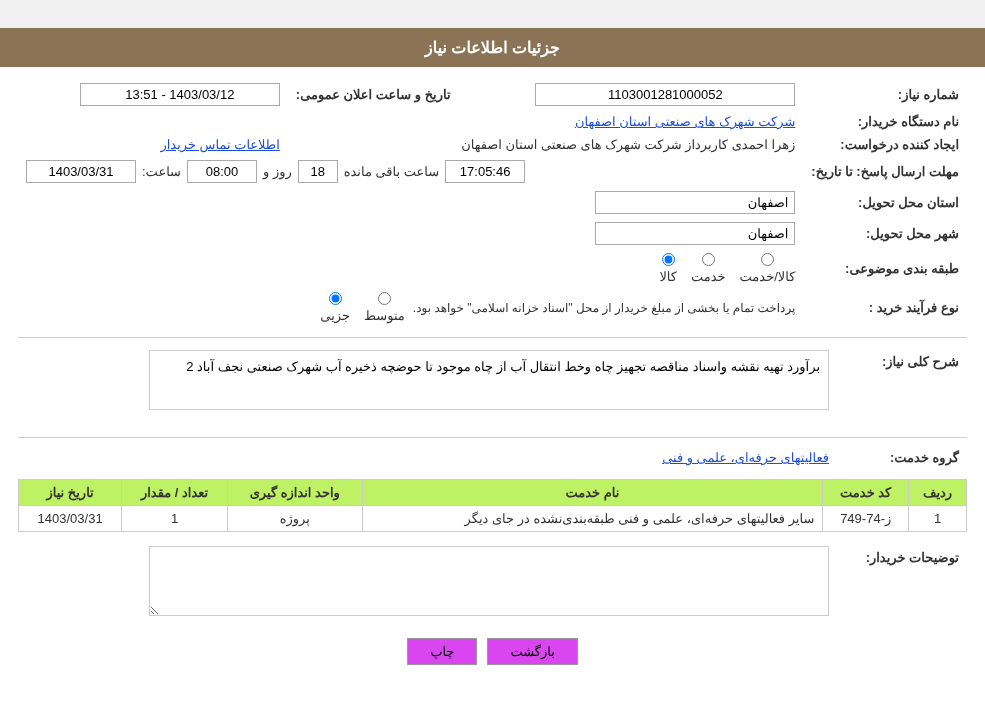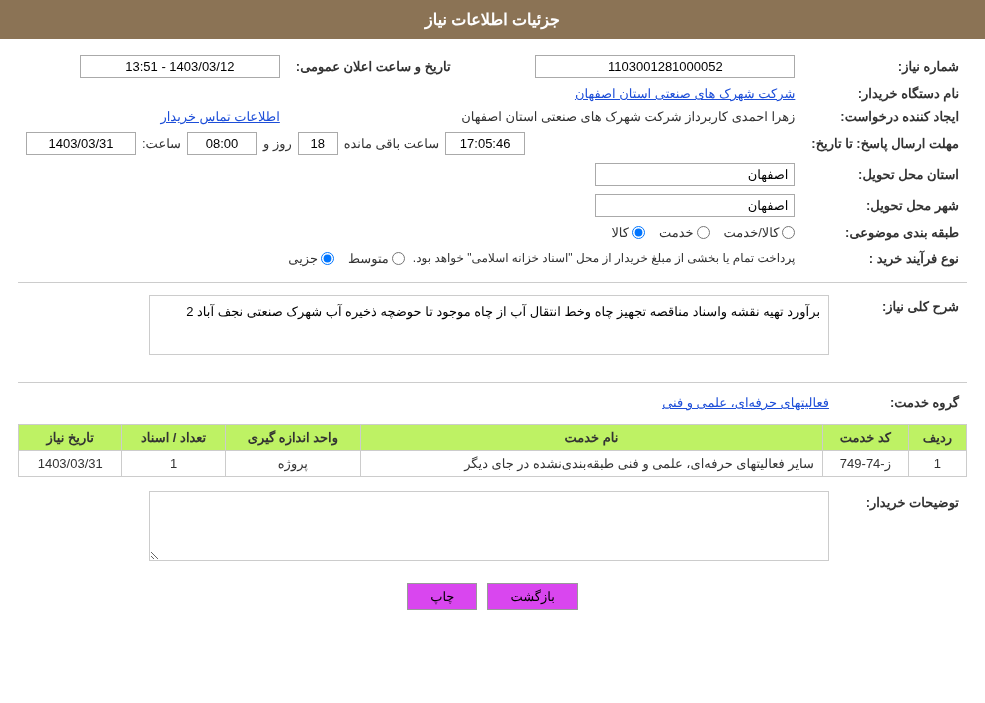--- a/index.html
+++ b/index.html
@@ -16,20 +16,21 @@
       background: #fff;
       min-height: 703px;
     }
     .header-bar {
       background: #8B7355;
       color: #fff;
       text-align: center;
       padding: 10px 0;
       font-size: 16px;
       font-weight: bold;
+      margin-top: 28px;
     }
     .content {
       padding: 12px 18px;
     }
     .info-table {
       width: 100%;
       border-collapse: collapse;
       margin-bottom: 10px;
     }
     .info-table td {
@@ -70,20 +71,21 @@
     .radio-group {
       display: flex;
       align-items: center;
       gap: 14px;
       direction: rtl;
     }
     .radio-label {
       display: flex;
       align-items: center;
       gap: 3px;
+      flex-direction: column;
     }
     .section-title {
       font-size: 14px;
       font-weight: bold;
       color: #333;
       margin: 12px 0 6px 0;
       text-align: right;
     }
     .description-box {
       border: 1px solid #ccc;
@@ -295,21 +297,21 @@
       </tbody>
     </table>
 
     <table class="service-grid">
       <thead>
         <tr>
           <th>ردیف</th>
           <th>کد خدمت</th>
           <th>نام خدمت</th>
           <th>واحد اندازه گیری</th>
-          <th>تعداد / اسناد</th>
+          <th>تعداد / مقدار</th>
           <th>تاریخ نیاز</th>
         </tr>
       </thead>
       <tbody>
         <tr>
           <td>1</td>
           <td>ز-74-749</td>
           <td style="text-align:right;">سایر فعالیتهای حرفه‌ای، علمی و فنی طبقه‌بندی‌نشده در جای دیگر</td>
           <td>پروژه</td>
           <td>1</td>

